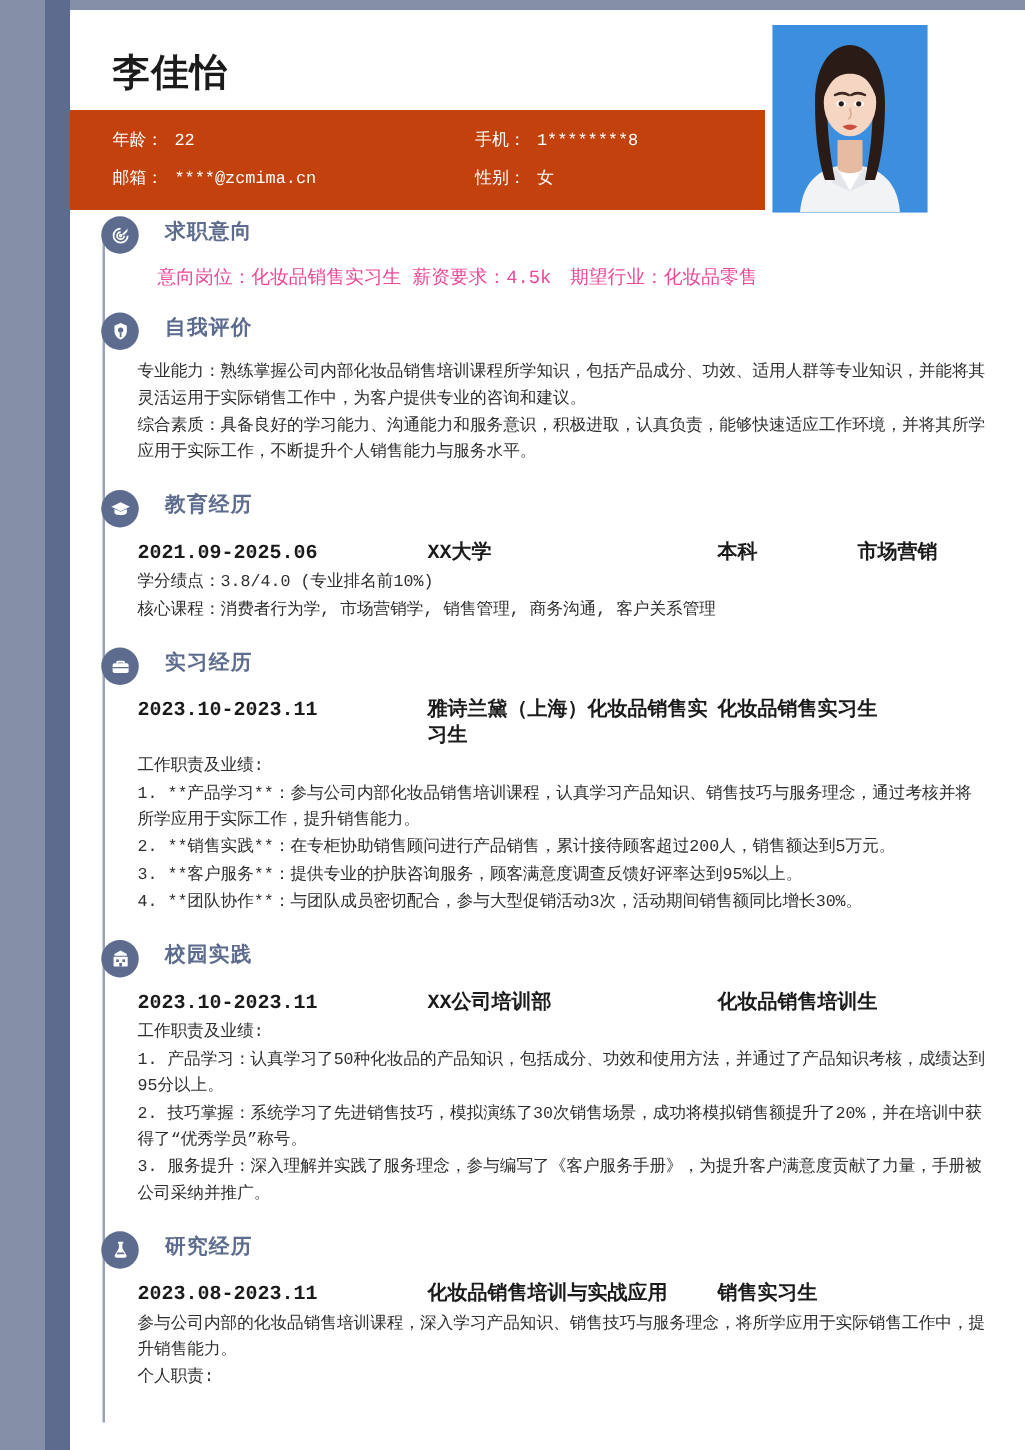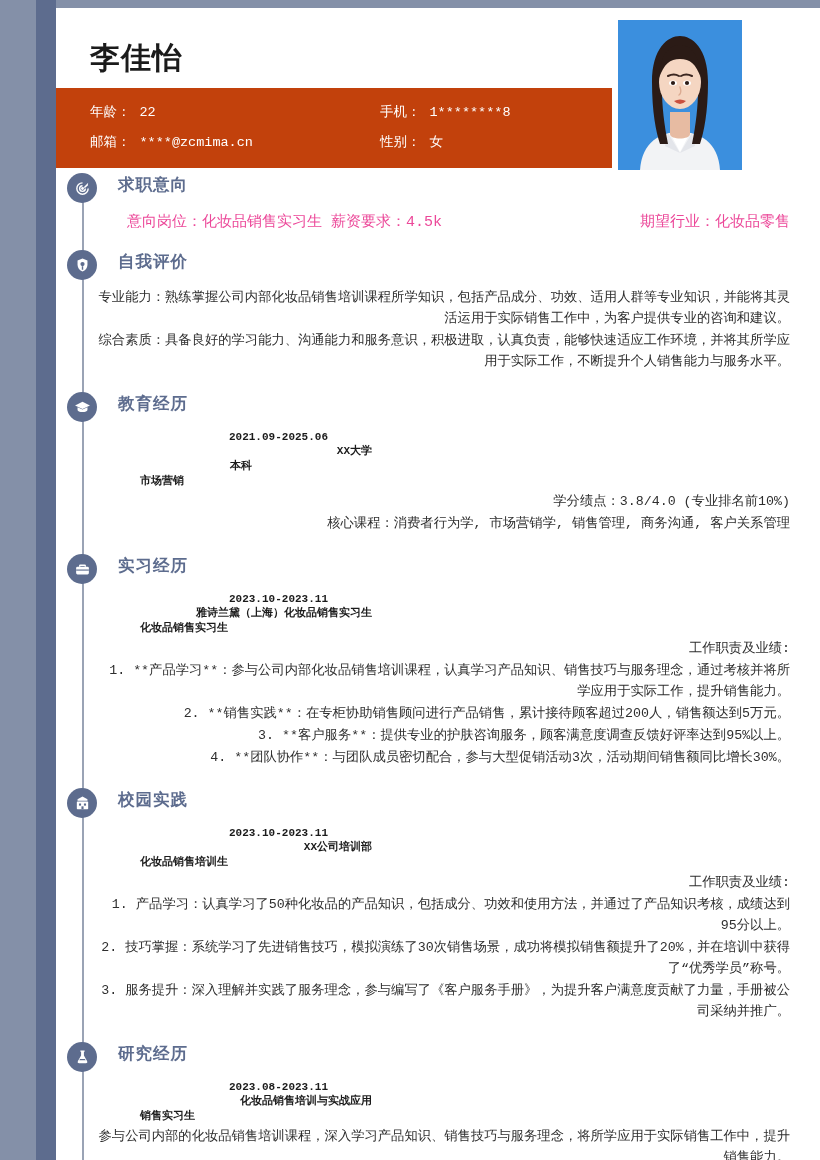--- a/index.html
+++ b/index.html
@@ -86,23 +86,22 @@
   }
   .timeline-line {
     position: absolute;
     left: 26px; top: 14px; bottom: 0;
     width: 2px;
     background: #9aa3b5;
   }
 
   .section {
     position: relative;
-    padding-left: 38px;
+    padding-left: 52px;
     margin-bottom: 2px;
-    text-align: right;
   }
   .sec-head {
     position: relative;
     height: 40px;
   }
   .sec-badge {
     position: absolute;
     left: -27px; top: 3px;
     width: 30px; height: 30px;
     border-radius: 50%;
@@ -131,26 +130,25 @@
     font-size: 13.3px;
     line-height: 21px;
     color: #2e2e2e;
     margin-bottom: 1px;
   }
 
   
   .entry-row {
     display: flex;
     align-items: baseline;
-    font-size: 11px;
+    font-size: 16px;
     font-weight: bold;
     color: #1b1b1b;
     margin-bottom: 3px;
     margin-top: 2px;
-    flex-direction: column;
   }
   .entry-row .c1 { width: 188px; flex: none; }
   .entry-row .c2 { width: 232px; flex: none; margin-left: 44px; }
   .entry-row .c3 { width: 112px; flex: none; }
   .entry-row .c4 { flex: 1; }
 
   
   .intent-row {
     display: flex;
     font-size: 15px;

